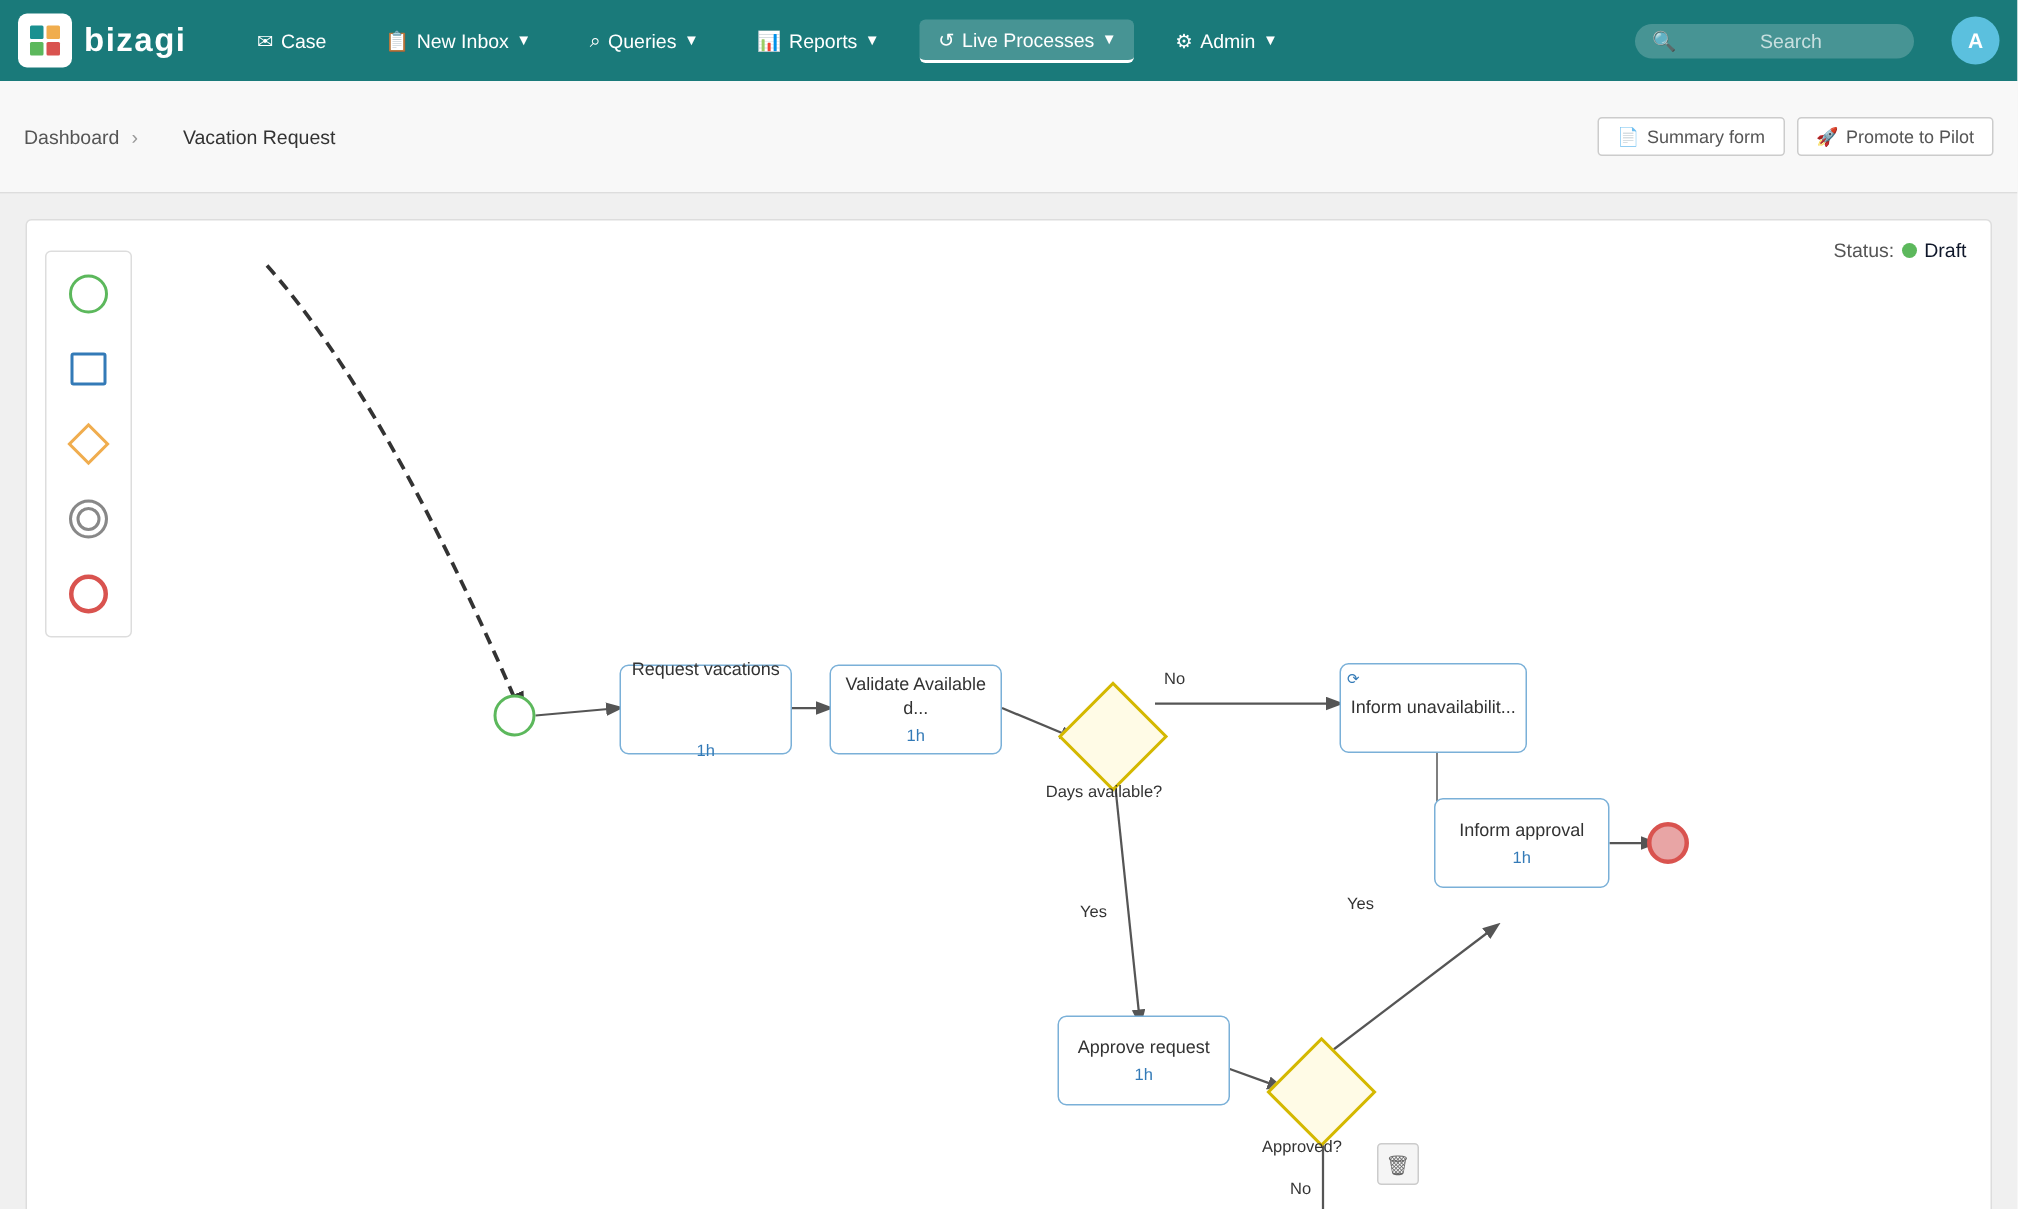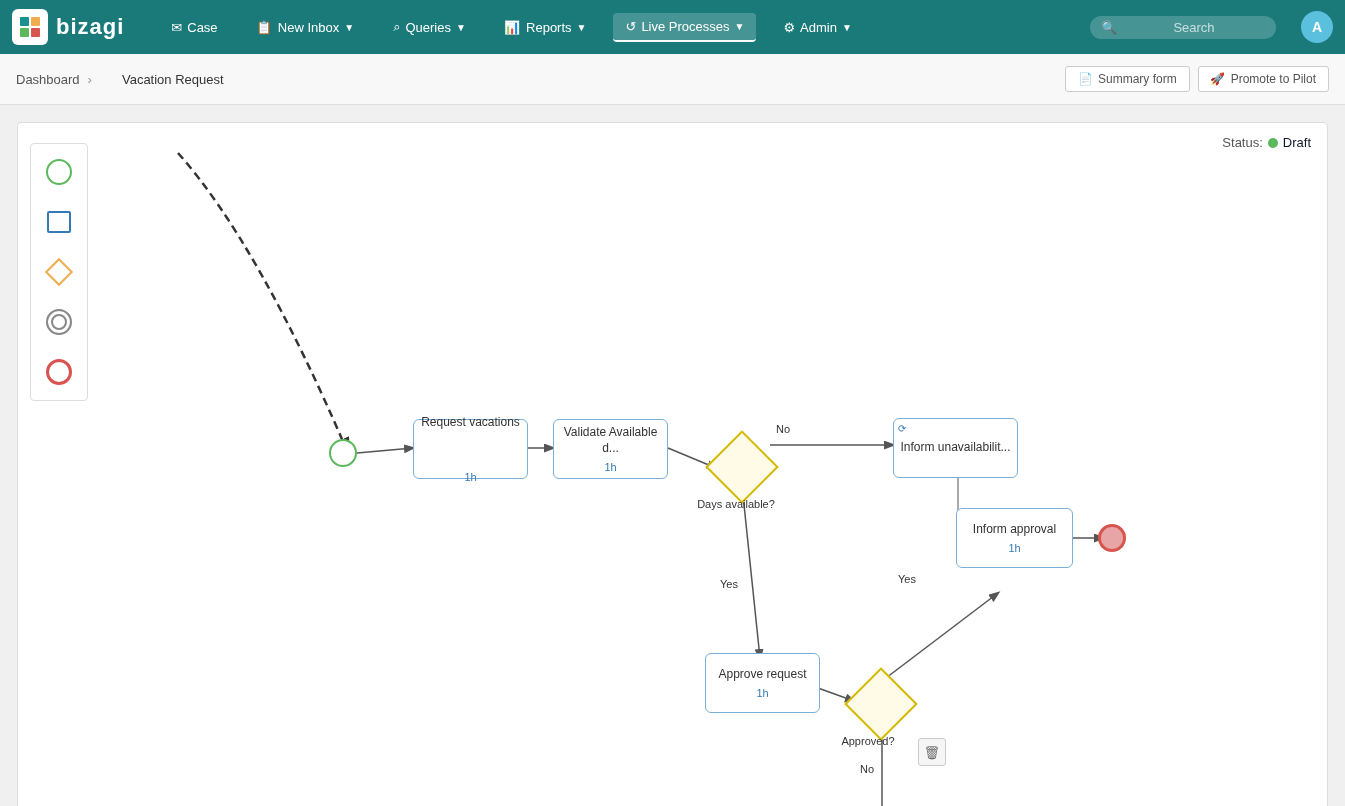--- a/index.html
+++ b/index.html
@@ -76,21 +76,21 @@
       display: flex; align-items: center; justify-content: center;
       color: white; font-weight: bold; font-size: 14px;
       margin-left: 10px;
       cursor: pointer;
     }
 
     
     .breadcrumb-bar {
       background: #f8f8f8;
       border-bottom: 1px solid #ddd;
-      padding: 12px 16px;
+      padding: 24px 16px;
       display: flex;
       align-items: center;
       justify-content: space-between;
     }
     .breadcrumb-left {
       display: flex;
       align-items: center;
       gap: 8px;
       font-size: 13px;
     }

